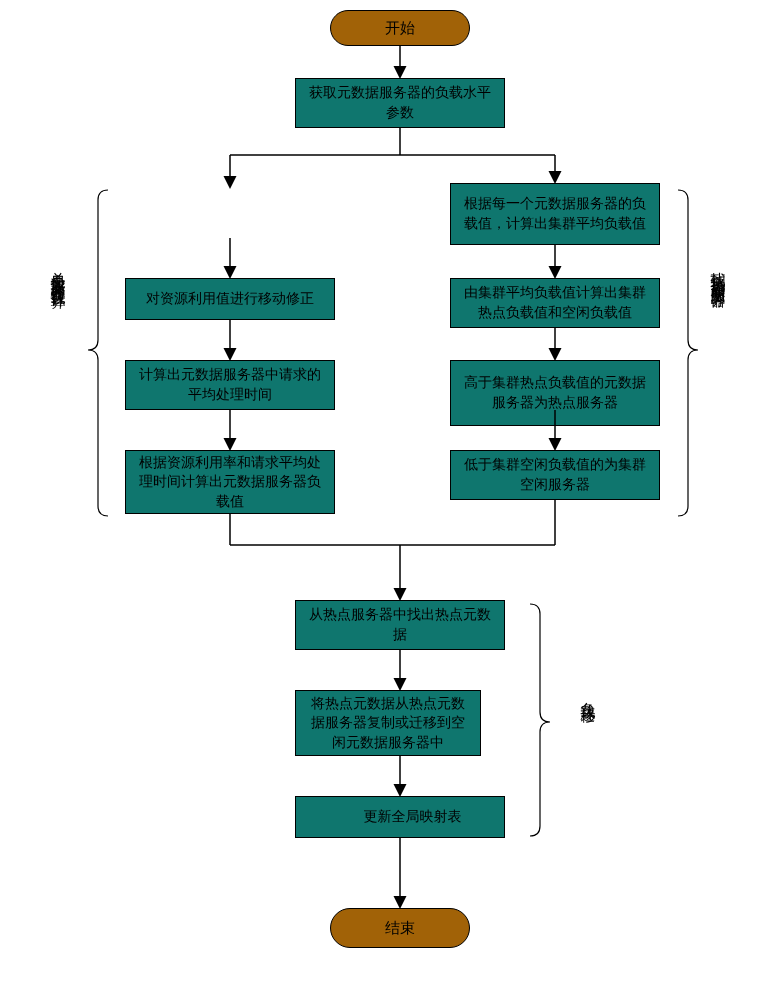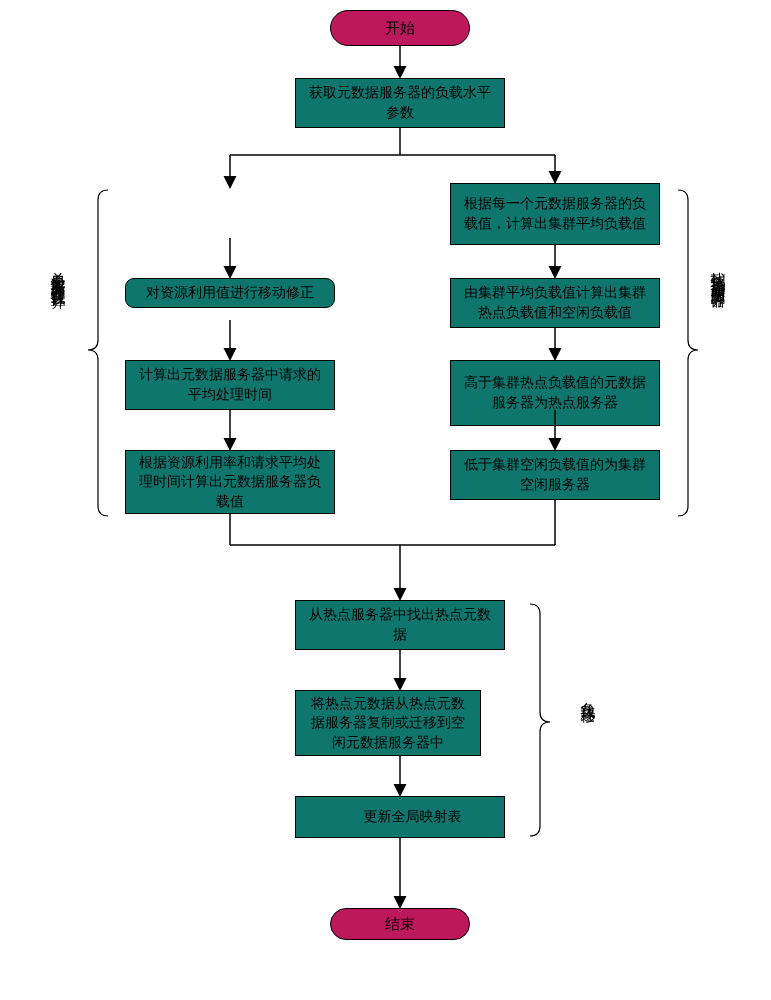--- a/index.html
+++ b/index.html
@@ -22,21 +22,21 @@
       height: 1000px;
     }
     .terminal {
       position: absolute;
       border: 1.5px solid #000;
       border-radius: 20px;
       display: flex;
       align-items: center;
       justify-content: center;
       font-size: 15px;
-      background: #be185d;
+      background: #a16207;
     }
     .process {
       position: absolute;
       border: 1.5px solid #000;
       display: flex;
       align-items: center;
       justify-content: center;
       text-align: center;
       font-size: 14px;
       padding: 8px 10px;
@@ -64,21 +64,21 @@
 <div class="flowchart">
 
   <div class="terminal" style="left:330px; top:10px; width:140px; height:36px;">
     <span>开始</span>
   </div>
 
   <div class="process" style="left:295px; top:78px; width:210px; height:50px;">
     <span>获取元数据服务器的负载水平参数</span>
   </div>
 
-  <div class="process" style="left:125px; top:278px; width:210px; height:30px;border-radius:9px;">
+  <div class="process" style="left:125px; top:278px; width:210px; height:42px;">
     <span>对资源利用值进行移动修正</span>
   </div>
   <div class="process" style="left:125px; top:360px; width:210px; height:50px;">
     <span>计算出元数据服务器中请求的平均处理时间</span>
   </div>
   <div class="process" style="left:125px; top:450px; width:210px; height:64px;">
     <span>根据资源利用率和请求平均处理时间计算出元数据服务器负载值</span>
   </div>
 
   <div class="process" style="left:450px; top:183px; width:210px; height:62px;">
@@ -97,21 +97,21 @@
   <div class="process" style="left:295px; top:600px; width:210px; height:50px;">
     <span>从热点服务器中找出热点元数据</span>
   </div>
   <div class="process" style="left:295px; top:690px; width:186px; height:66px;">
     <span>将热点元数据从热点元数据服务器复制或迁移到空闲元数据服务器中</span>
   </div>
   <div class="process" style="left:295px; top:796px; width:210px; height:42px;padding-left:35px;">
     <span>更新全局映射表</span>
   </div>
 
-  <div class="terminal" style="left:330px; top:908px; width:140px; height:32px;">
+  <div class="terminal" style="left:330px; top:908px; width:140px; height:40px;">
     <span>结束</span>
   </div>
 
   <div class="brace-label" style="left:48px; top:260px;">单个元数据服务器负载计算</div>
   <div class="brace-label" style="left:708px; top:260px;">找到集群热点和空闲服务器</div>
   <div class="brace-label" style="left:578px; top:690px;">负载迁移</div>
 
   <svg class="arrows">
     <defs>
       <marker id="arrowhead" markerWidth="9" markerHeight="9" refX="7" refY="4.5" orient="auto">

